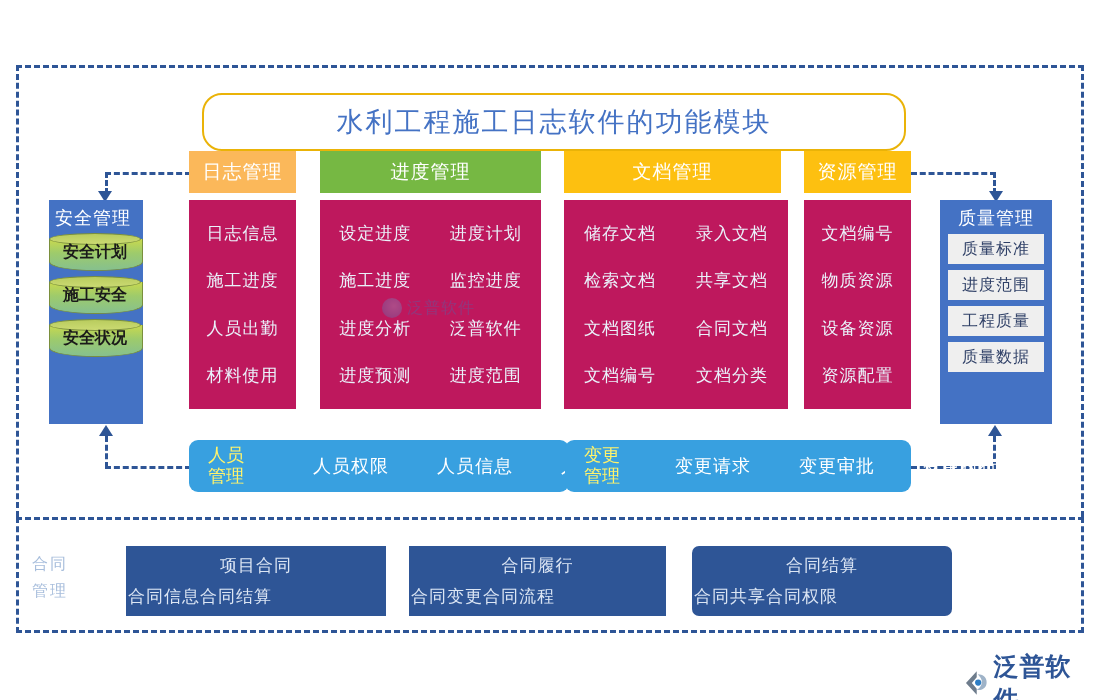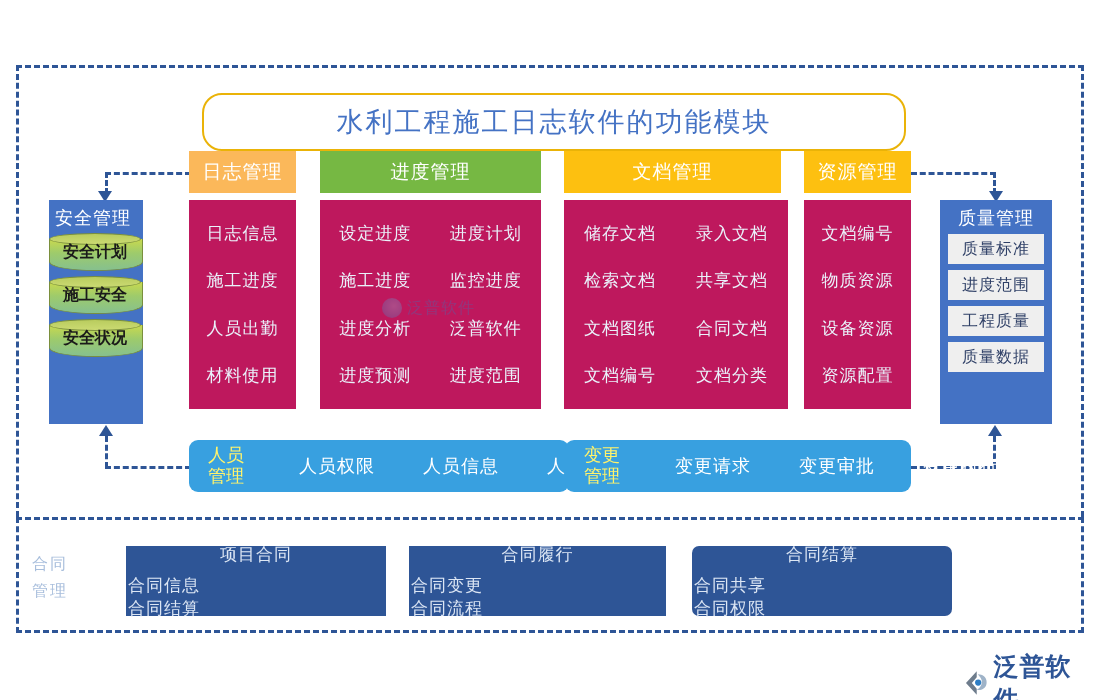--- a/index.html
+++ b/index.html
@@ -97,21 +97,21 @@
     background:#EFEFEF;color:#2E3F66;font-size:16px;text-align:center;
     height:30px;line-height:30px;margin-bottom:6px;letter-spacing:1px;
   }
 
   
   .midrow{
     position:absolute;top:440px;height:52px;background:#38A0E0;
     border-radius:9px;display:flex;align-items:center;box-sizing:border-box;
     padding-left:12px;
   }
-  #midrow-0{left:189px;width:380px;}
+  #midrow-0{left:189px;width:380px;gap:14px;}
   #midrow-1{left:565px;width:346px;}
   .midrow .mlabel{
     color:#FFF36B;font-size:18px;line-height:21px;text-align:center;
     width:50px;flex:none;letter-spacing:0px;
   }
   .midrow .mitems{
     display:flex;flex:1;justify-content:space-around;align-items:center;
   }
   .midrow .mitem{color:#ffffff;font-size:18px;white-space:nowrap;letter-spacing:1px;margin-left:48px;}
 
@@ -124,21 +124,21 @@
     position:absolute;top:546px;height:70px;background:#2E5596;
     display:flex;flex-direction:column;justify-content:center;
     box-sizing:border-box;padding:4px 2px;
   }
   #cbox-0{left:126px;width:260px;}
   #cbox-1{left:409px;width:257px;}
   #cbox-2{left:692px;width:260px;border-radius:7px;}
   .cbox .ctitle{
     color:#DCE6F4;font-size:17px;text-align:center;margin-bottom:8px;letter-spacing:1px;
   }
-  .cbox .citems{display:flex;justify-content:flex-start;flex-direction:column;}
+  .cbox .citems{display:flex;justify-content:flex-start;}
   .cbox .citem{color:#DCE6F4;font-size:17px;letter-spacing:1px;white-space:nowrap;}
 
   
   .conn{position:absolute;}
   .dash-h{border-top:3px dashed #2E5596;}
   .dash-v{border-left:3px dashed #2E5596;}
   .arrow-down{
     width:0;height:0;border-left:7px solid transparent;border-right:7px solid transparent;
     border-top:11px solid #2E5596;position:absolute;
   }

